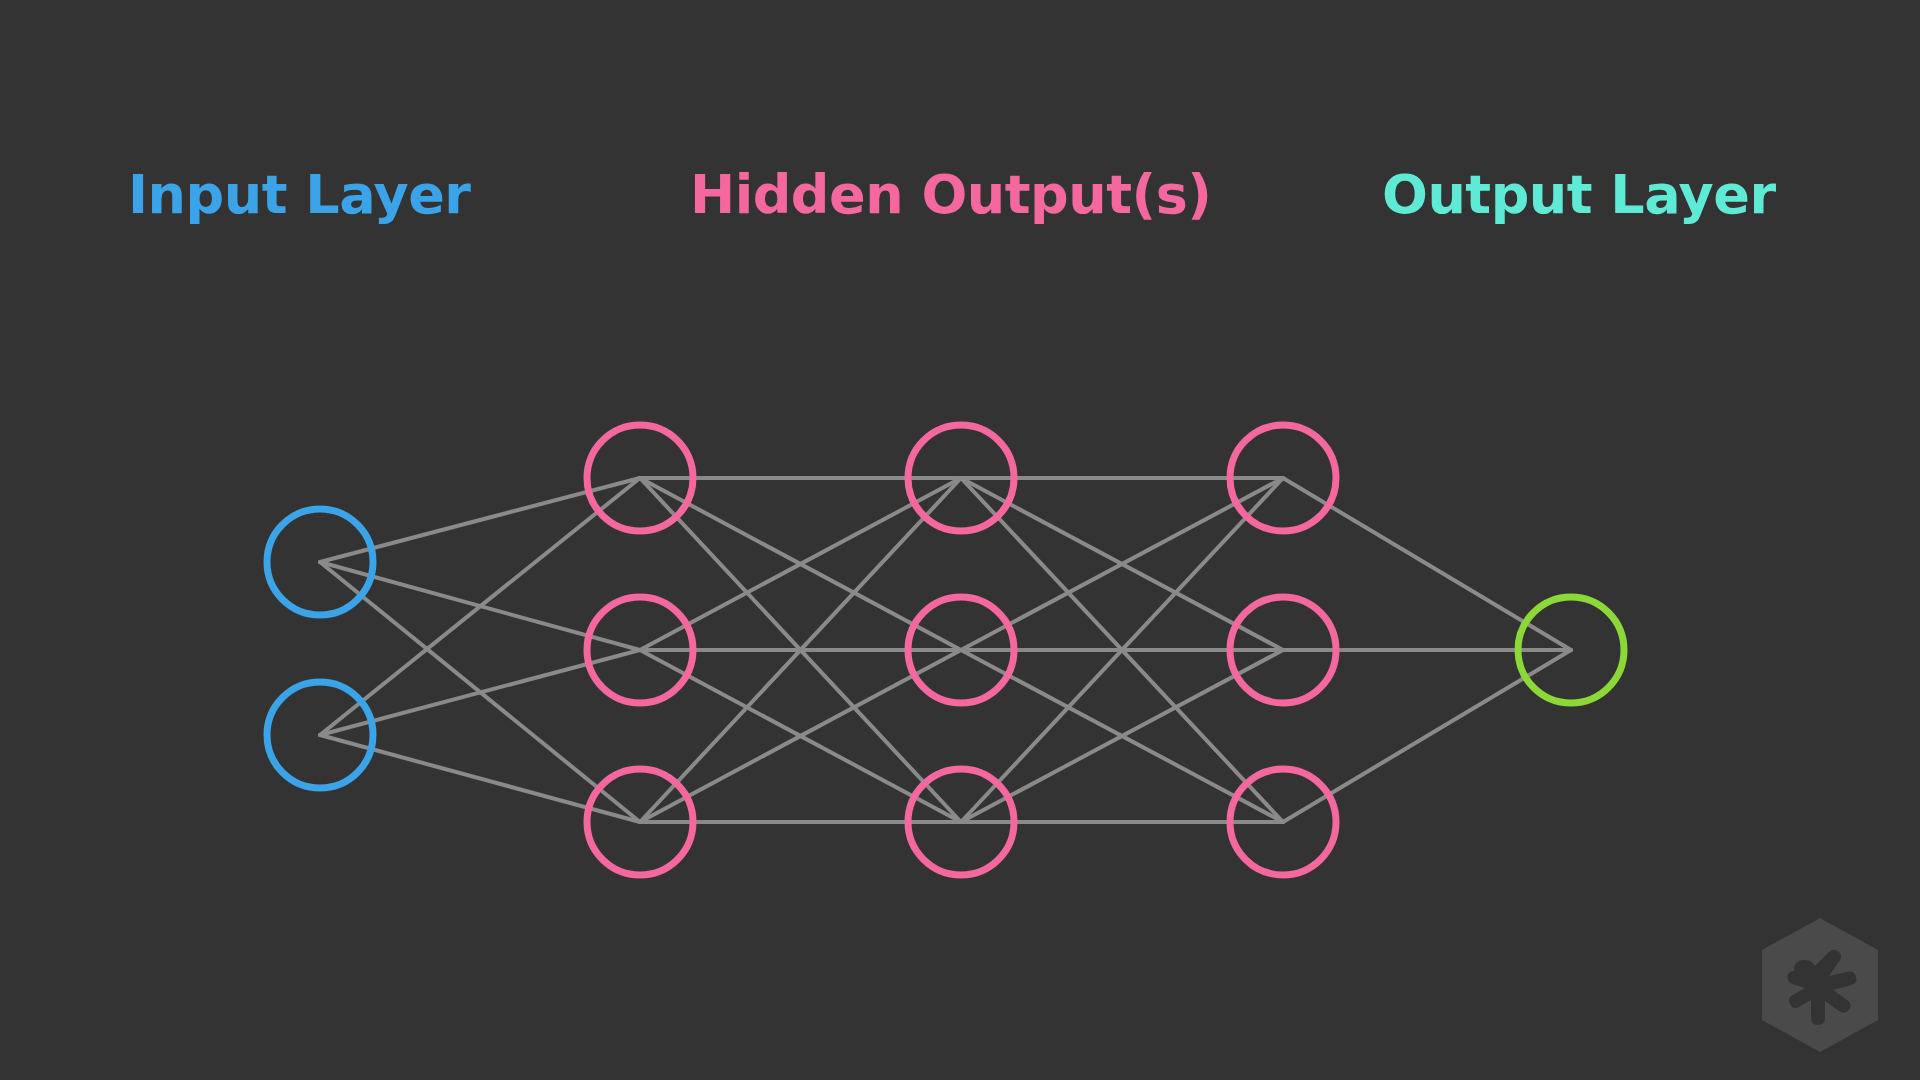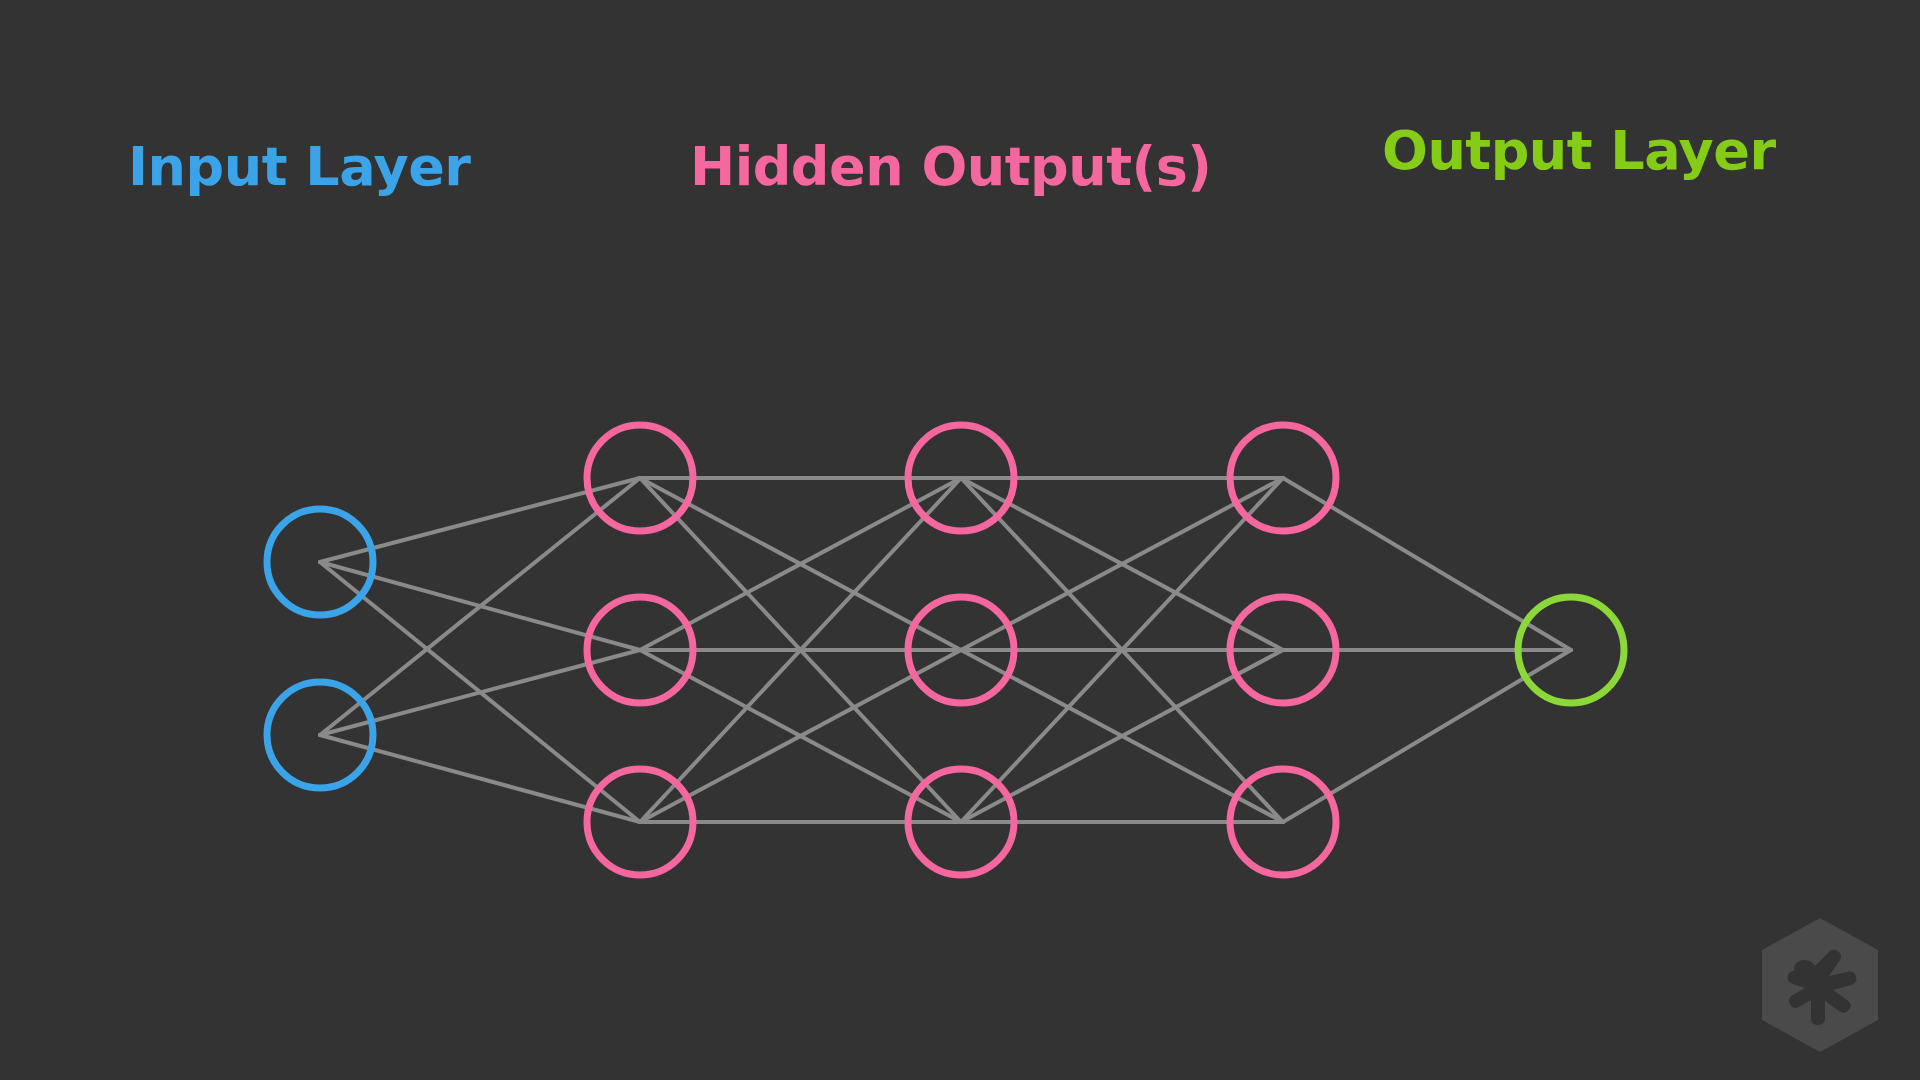--- a/index.html
+++ b/index.html
@@ -22,20 +22,21 @@
     height: 260px;
   }
   .layer-label {
     position: absolute;
     font-family: "DejaVu Sans", sans-serif;
     font-weight: bold;
     font-size: 54px;
     letter-spacing: -0.5px;
     white-space: nowrap;
     line-height: 1;
+    margin-top: 28px;
   }
   #label-input  { left: 128px; top: 140px; }
   #label-hidden { left: 690px; top: 140px; }
   #label-output { left: 1382px; top: 140px; }
 
   svg#net {
     position: absolute;
     left: 0; top: 0;
     width: 1920px;
     height: 1080px;
@@ -103,21 +104,21 @@
         <circle cx="1283" cy="478" r="53" stroke="#F4689F" stroke-width="7" class="node"></circle>
         <circle cx="1283" cy="650" r="53" stroke="#F4689F" stroke-width="7" class="node"></circle>
         <circle cx="1283" cy="822" r="53" stroke="#F4689F" stroke-width="7" class="node"></circle>
         <circle cx="1571" cy="650" r="53" stroke="#8CD838" stroke-width="7" class="node"></circle>
       </g>
   </svg>
 
   <div class="layer-labels">
     <div class="layer-label" id="label-input" style="color: rgb(59, 163, 232); left: 128px; top: 140px;">Input Layer</div>
     <div class="layer-label" id="label-hidden" style="color: rgb(244, 104, 159); left: 690px; top: 140px;">Hidden Output(s)</div>
-    <div class="layer-label" id="label-output" style="color: #84cc16; left: 1382px; top: 124px;">Output Layer</div>
+    <div class="layer-label" id="label-output" style="color: #5eead4; left: 1382px; top: 140px;">Output Layer</div>
   </div>
 
   <svg id="watermark" viewBox="0 0 132 142" xmlns="http://www.w3.org/2000/svg">
     <path id="wm-hex" d="M66 4 L124 36 L124 106 L66 138 L8 106 L8 36 Z" stroke="none" fill="#4A4A4A"></path>
     <path id="wm-glyph" d="M40 56 q0 -10 10 -10 q8 0 11 6 l14 -14 q4 -4 9 -1 q5 4 2 9 l-11 16 l18 -4 q7 -2 9 5 q2 6 -5 8 l-18 5 l14 10 q6 4 2 10 q-4 5 -10 1 l-14 -10 l0 17 q0 7 -7 7 q-7 0 -7 -7 l0 -18 l-12 7 q-6 3 -9 -3 q-3 -6 3 -9 l12 -7 l-12 -4 q-7 -2 -5 -9 q1 -4 6 -4 Z" stroke="none" fill="#333333"></path>
   </svg>
 
 </div>
 
 </body></html>

